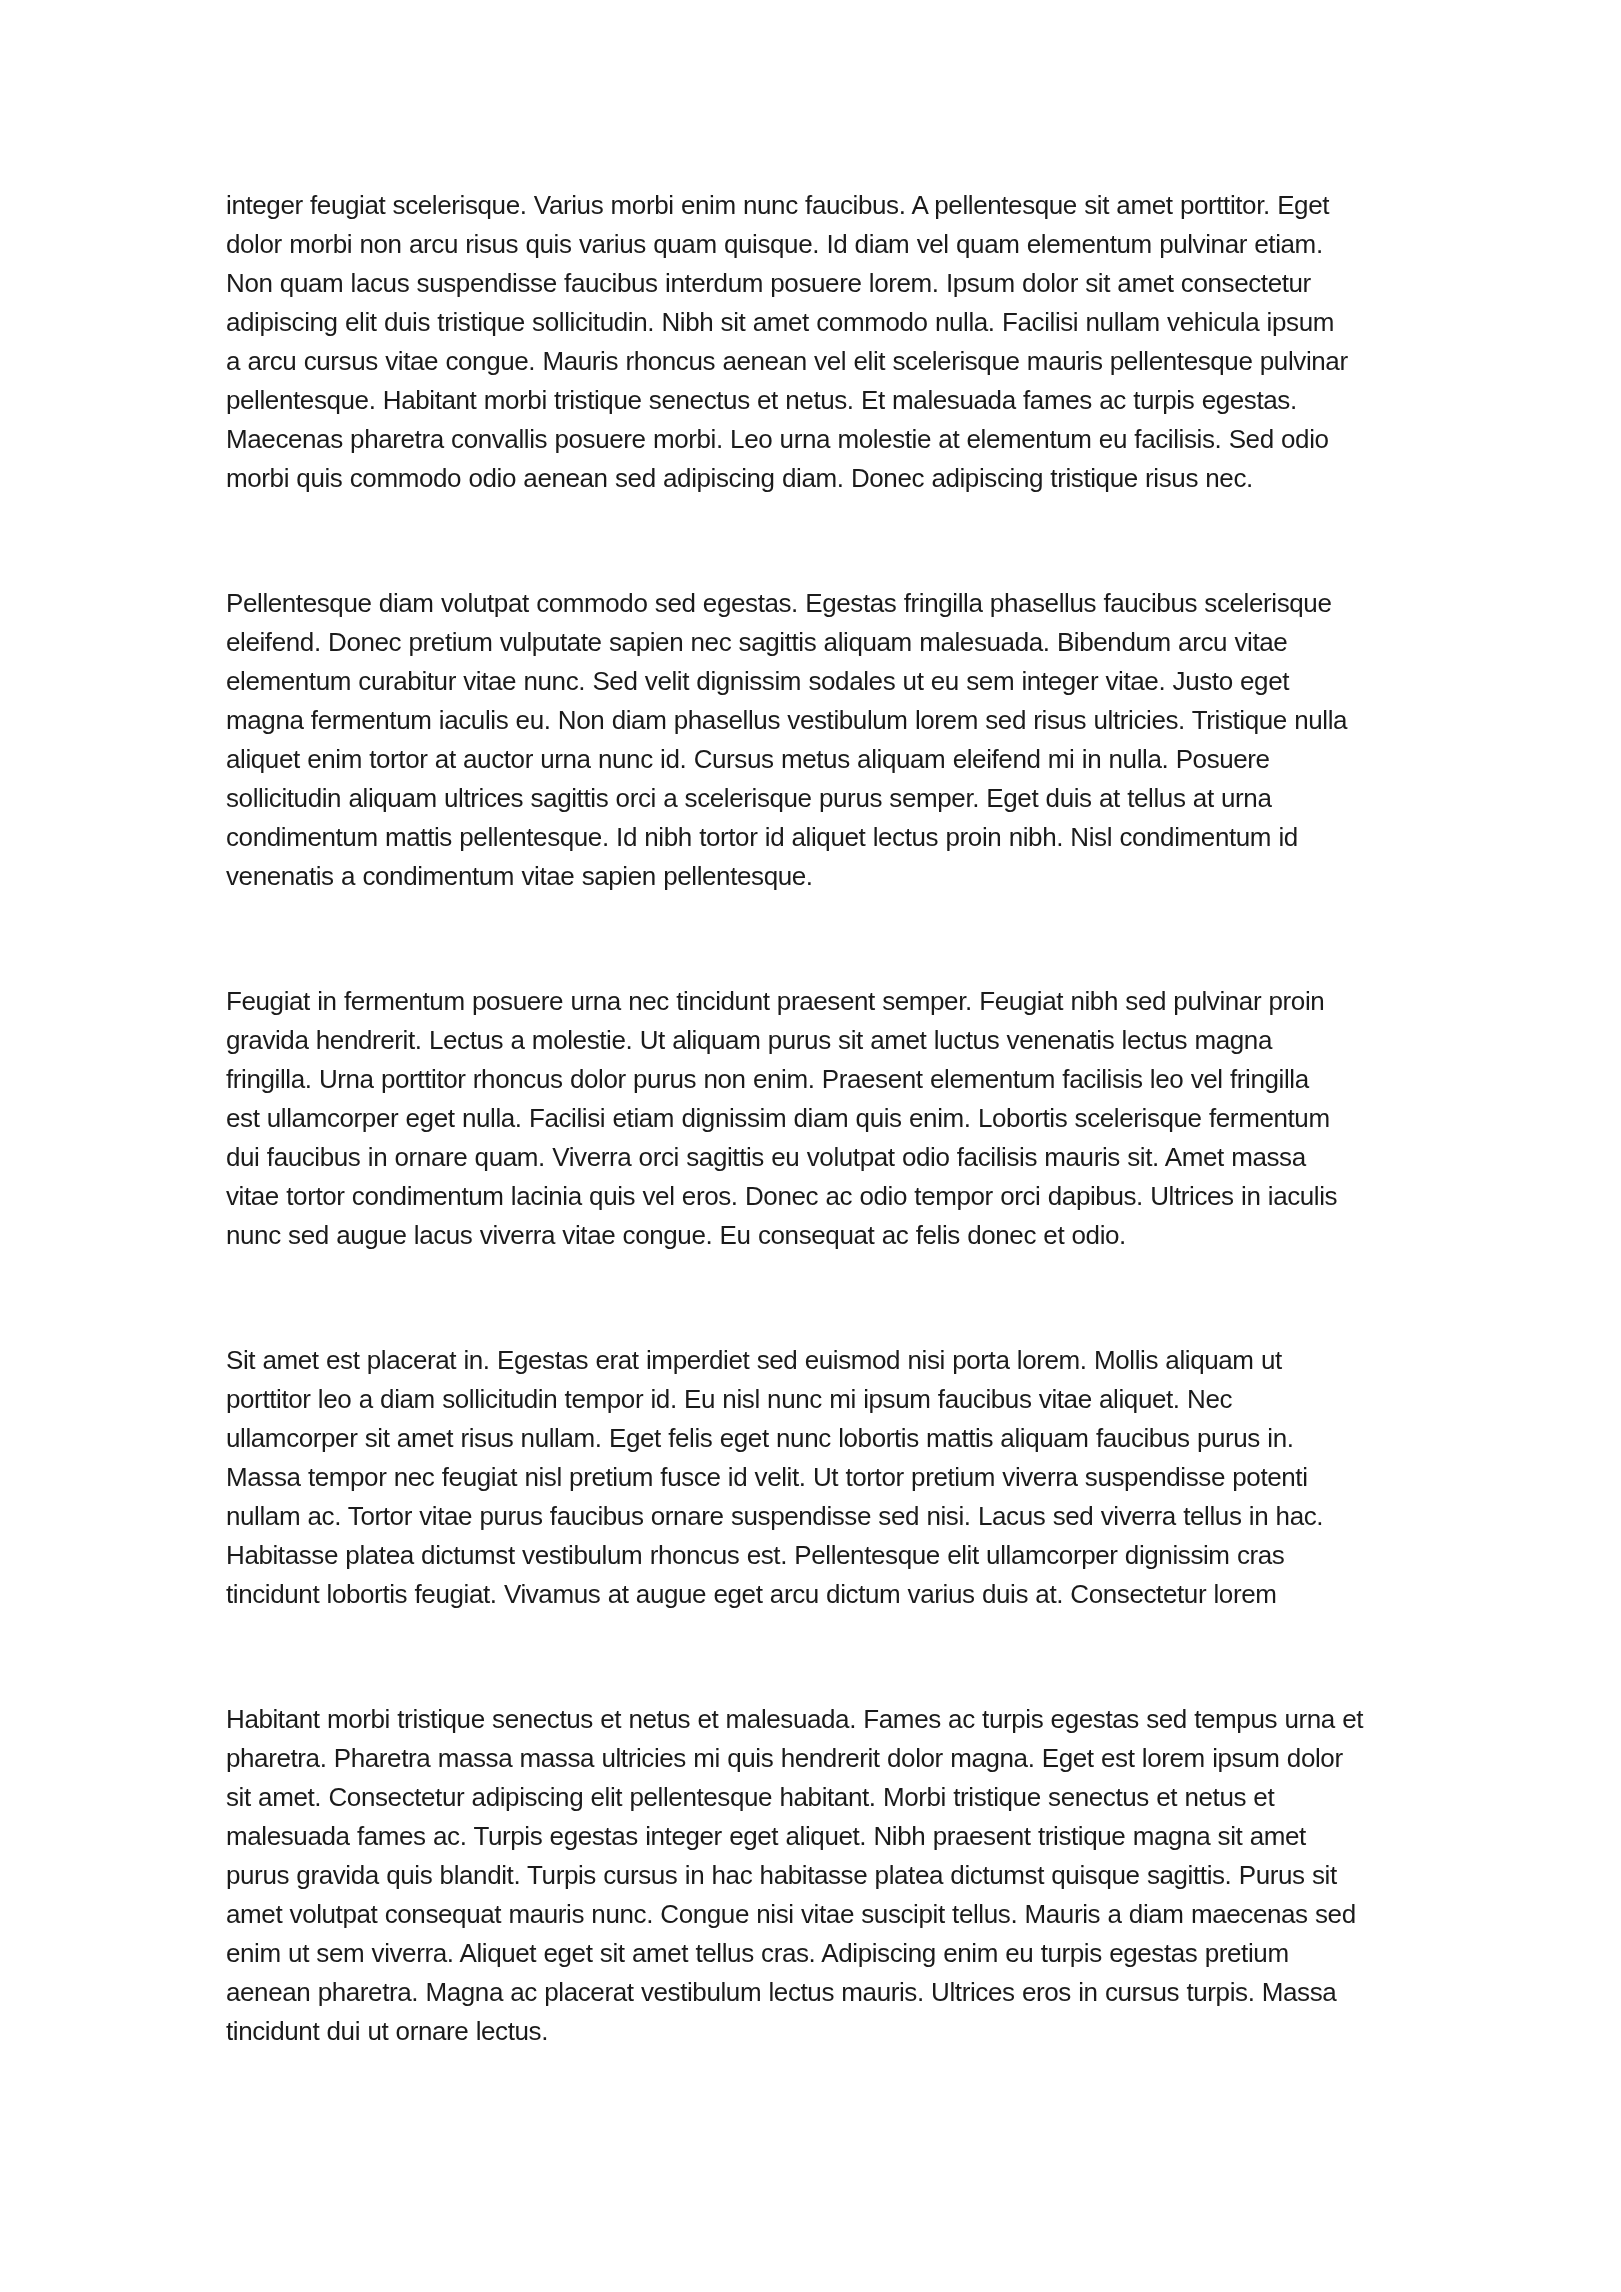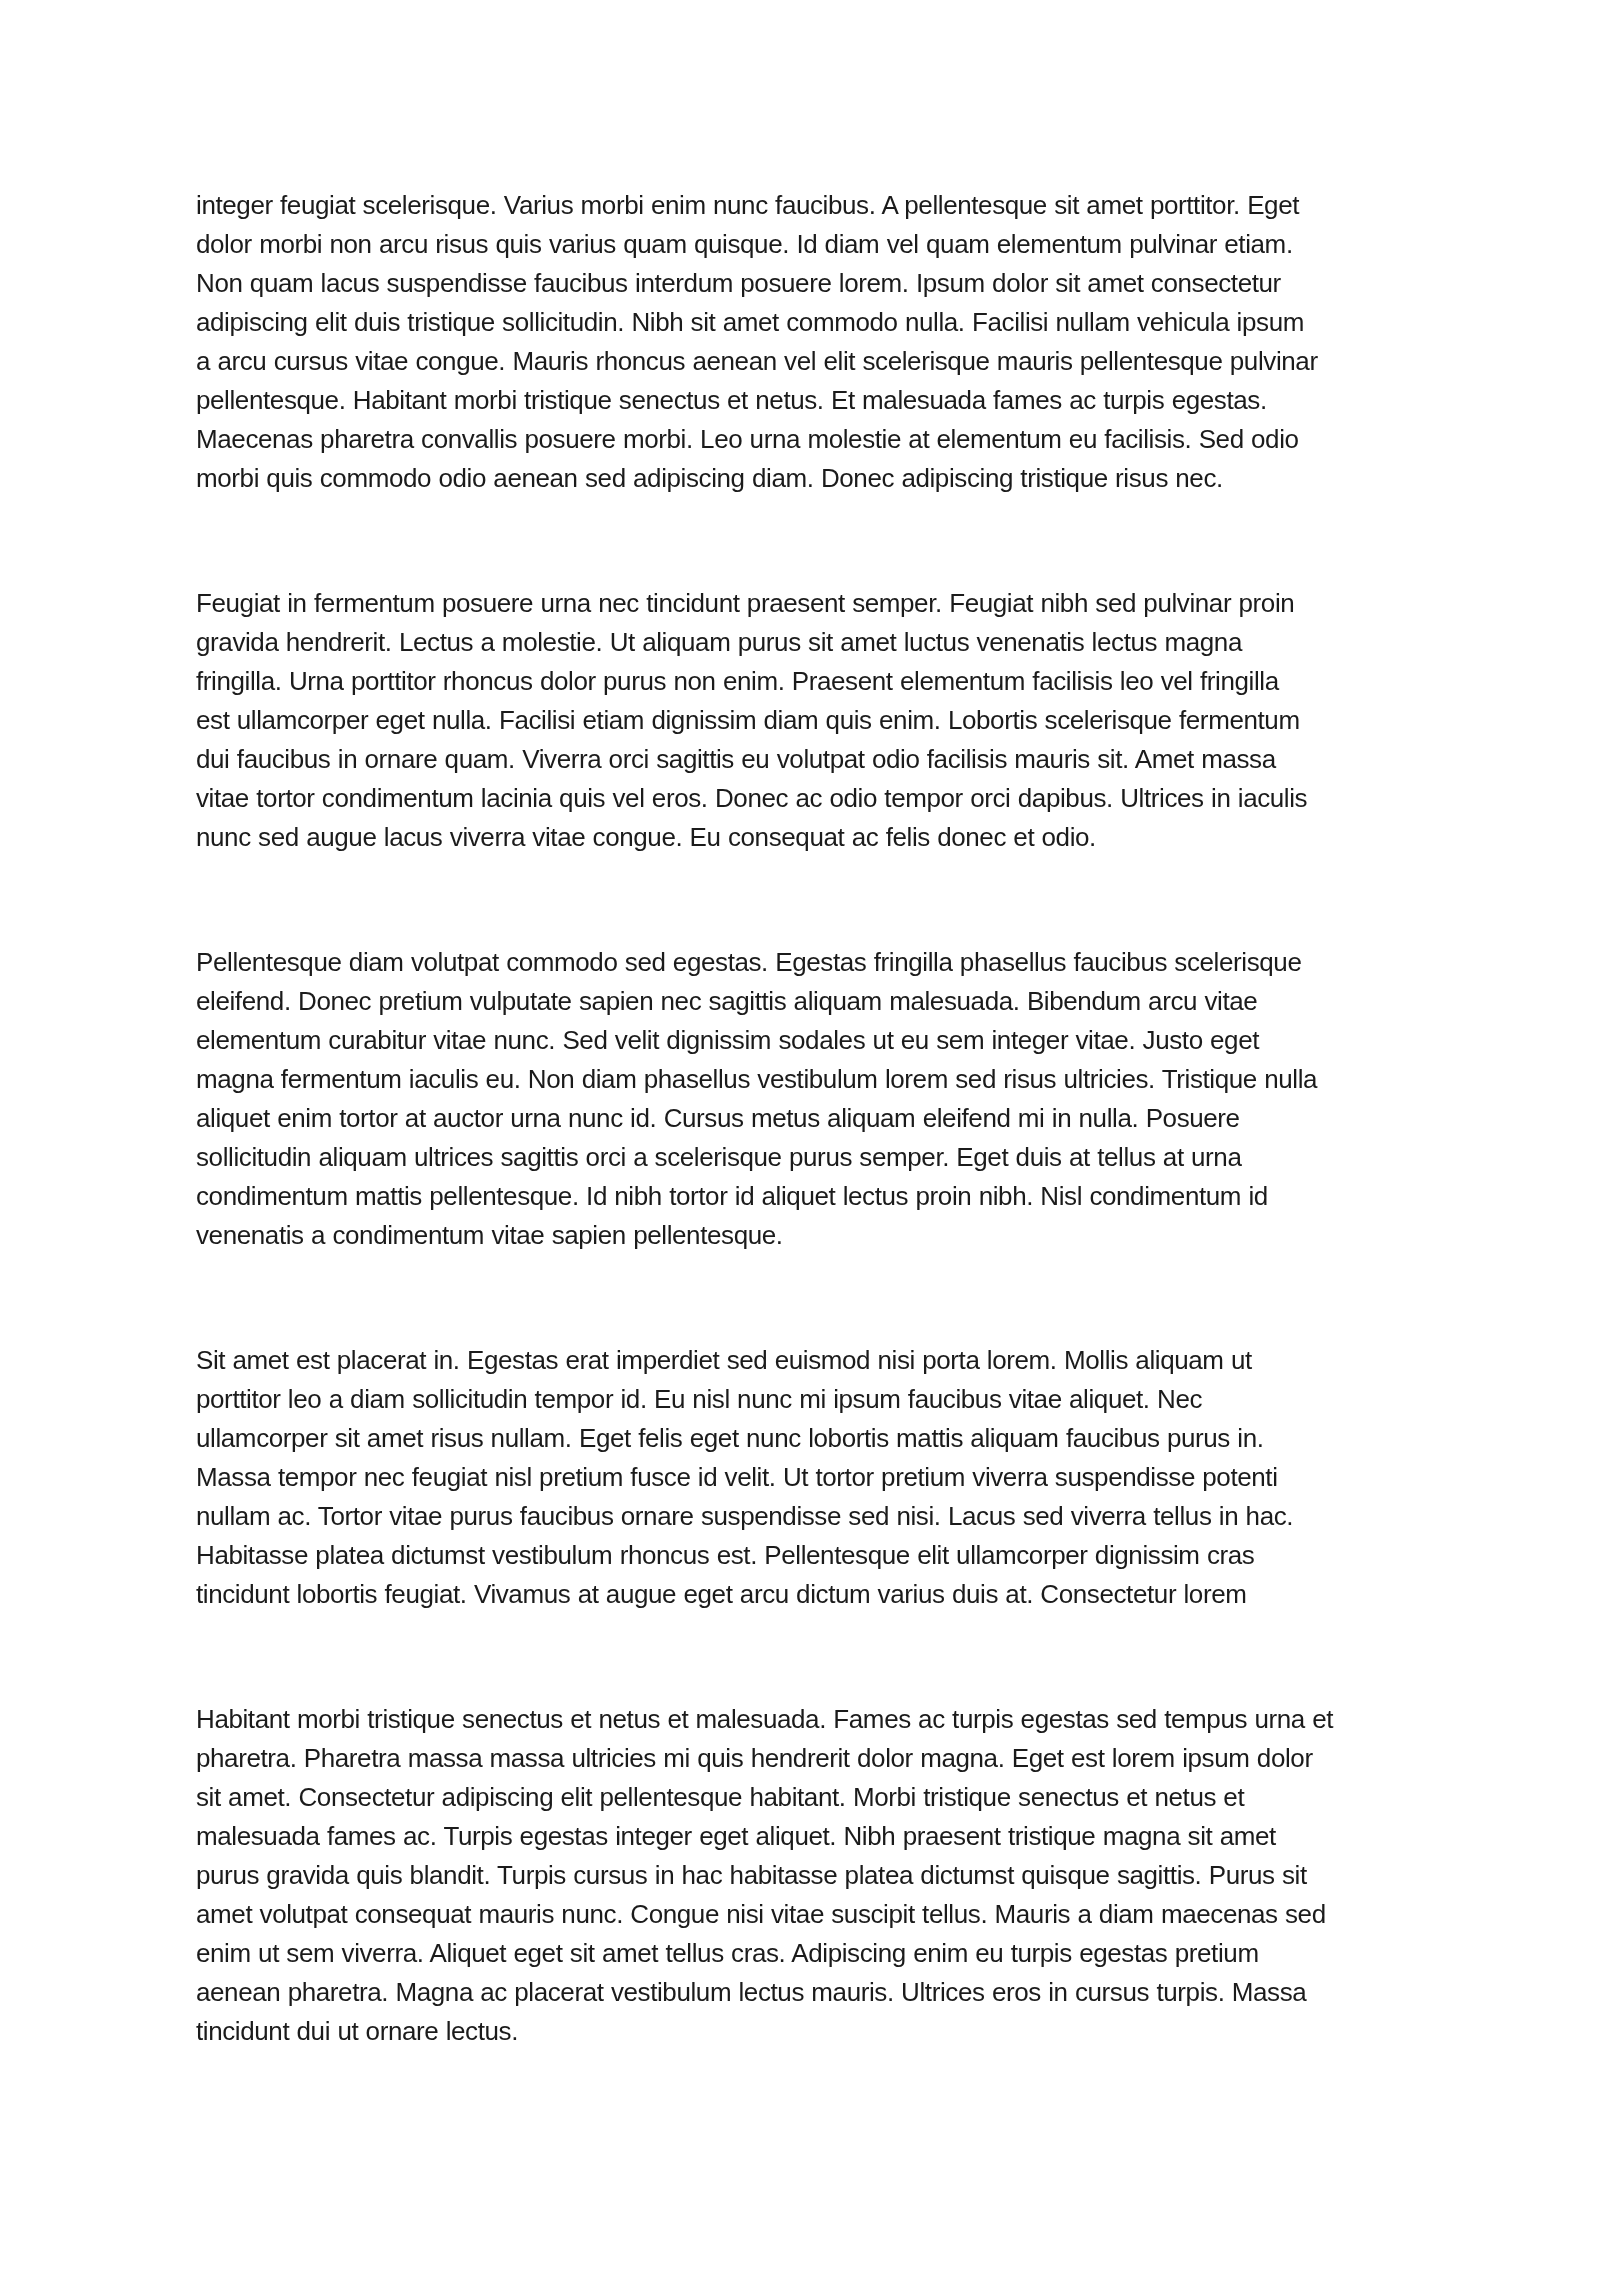--- a/index.html
+++ b/index.html
@@ -7,20 +7,21 @@
     padding: 0;
     background: #ffffff;
   }
   .page {
     position: relative;
     width: 1562px;
     height: 2293px;
     background: var(--page-bg, #ffffff);
     overflow: hidden;
     box-sizing: border-box;
+    padding-left: 30px;
   }
   .content {
     box-sizing: border-box;
     padding: 186px 167px 0 196px;
     font-family: "Liberation Sans", sans-serif;
     font-size: 26px;
     line-height: 39px;
     letter-spacing: -0.4px;
     color: var(--text-color, #1b1b1b);
     text-align: left;
@@ -37,35 +38,35 @@
 <div class="page">
   <div class="content">
     <p class="para">integer feugiat scelerisque. Varius morbi enim nunc faucibus. A pellentesque sit amet porttitor. Eget
 dolor morbi non arcu risus quis varius quam quisque. Id diam vel quam elementum pulvinar etiam.
 Non quam lacus suspendisse faucibus interdum posuere lorem. Ipsum dolor sit amet consectetur
 adipiscing elit duis tristique sollicitudin. Nibh sit amet commodo nulla. Facilisi nullam vehicula ipsum
 a arcu cursus vitae congue. Mauris rhoncus aenean vel elit scelerisque mauris pellentesque pulvinar
 pellentesque. Habitant morbi tristique senectus et netus. Et malesuada fames ac turpis egestas.
 Maecenas pharetra convallis posuere morbi. Leo urna molestie at elementum eu facilisis. Sed odio
 morbi quis commodo odio aenean sed adipiscing diam. Donec adipiscing tristique risus nec.</p>
-    <p class="para">Feugiat in fermentum posuere urna nec tincidunt praesent semper. Feugiat nibh sed pulvinar proin
-gravida hendrerit. Lectus a molestie. Ut aliquam purus sit amet luctus venenatis lectus magna
-fringilla. Urna porttitor rhoncus dolor purus non enim. Praesent elementum facilisis leo vel fringilla
-est ullamcorper eget nulla. Facilisi etiam dignissim diam quis enim. Lobortis scelerisque fermentum
-dui faucibus in ornare quam. Viverra orci sagittis eu volutpat odio facilisis mauris sit. Amet massa
-vitae tortor condimentum lacinia quis vel eros. Donec ac odio tempor orci dapibus. Ultrices in iaculis
-nunc sed augue lacus viverra vitae congue. Eu consequat ac felis donec et odio.</p>
     <p class="para">Pellentesque diam volutpat commodo sed egestas. Egestas fringilla phasellus faucibus scelerisque
 eleifend. Donec pretium vulputate sapien nec sagittis aliquam malesuada. Bibendum arcu vitae
 elementum curabitur vitae nunc. Sed velit dignissim sodales ut eu sem integer vitae. Justo eget
 magna fermentum iaculis eu. Non diam phasellus vestibulum lorem sed risus ultricies. Tristique nulla
 aliquet enim tortor at auctor urna nunc id. Cursus metus aliquam eleifend mi in nulla. Posuere
 sollicitudin aliquam ultrices sagittis orci a scelerisque purus semper. Eget duis at tellus at urna
 condimentum mattis pellentesque. Id nibh tortor id aliquet lectus proin nibh. Nisl condimentum id
 venenatis a condimentum vitae sapien pellentesque.</p>
+    <p class="para">Feugiat in fermentum posuere urna nec tincidunt praesent semper. Feugiat nibh sed pulvinar proin
+gravida hendrerit. Lectus a molestie. Ut aliquam purus sit amet luctus venenatis lectus magna
+fringilla. Urna porttitor rhoncus dolor purus non enim. Praesent elementum facilisis leo vel fringilla
+est ullamcorper eget nulla. Facilisi etiam dignissim diam quis enim. Lobortis scelerisque fermentum
+dui faucibus in ornare quam. Viverra orci sagittis eu volutpat odio facilisis mauris sit. Amet massa
+vitae tortor condimentum lacinia quis vel eros. Donec ac odio tempor orci dapibus. Ultrices in iaculis
+nunc sed augue lacus viverra vitae congue. Eu consequat ac felis donec et odio.</p>
     <p class="para">Sit amet est placerat in. Egestas erat imperdiet sed euismod nisi porta lorem. Mollis aliquam ut
 porttitor leo a diam sollicitudin tempor id. Eu nisl nunc mi ipsum faucibus vitae aliquet. Nec
 ullamcorper sit amet risus nullam. Eget felis eget nunc lobortis mattis aliquam faucibus purus in.
 Massa tempor nec feugiat nisl pretium fusce id velit. Ut tortor pretium viverra suspendisse potenti
 nullam ac. Tortor vitae purus faucibus ornare suspendisse sed nisi. Lacus sed viverra tellus in hac.
 Habitasse platea dictumst vestibulum rhoncus est. Pellentesque elit ullamcorper dignissim cras
 tincidunt lobortis feugiat. Vivamus at augue eget arcu dictum varius duis at. Consectetur lorem</p>
     <p class="para">Habitant morbi tristique senectus et netus et malesuada. Fames ac turpis egestas sed tempus urna et
 pharetra. Pharetra massa massa ultricies mi quis hendrerit dolor magna. Eget est lorem ipsum dolor
 sit amet. Consectetur adipiscing elit pellentesque habitant. Morbi tristique senectus et netus et

